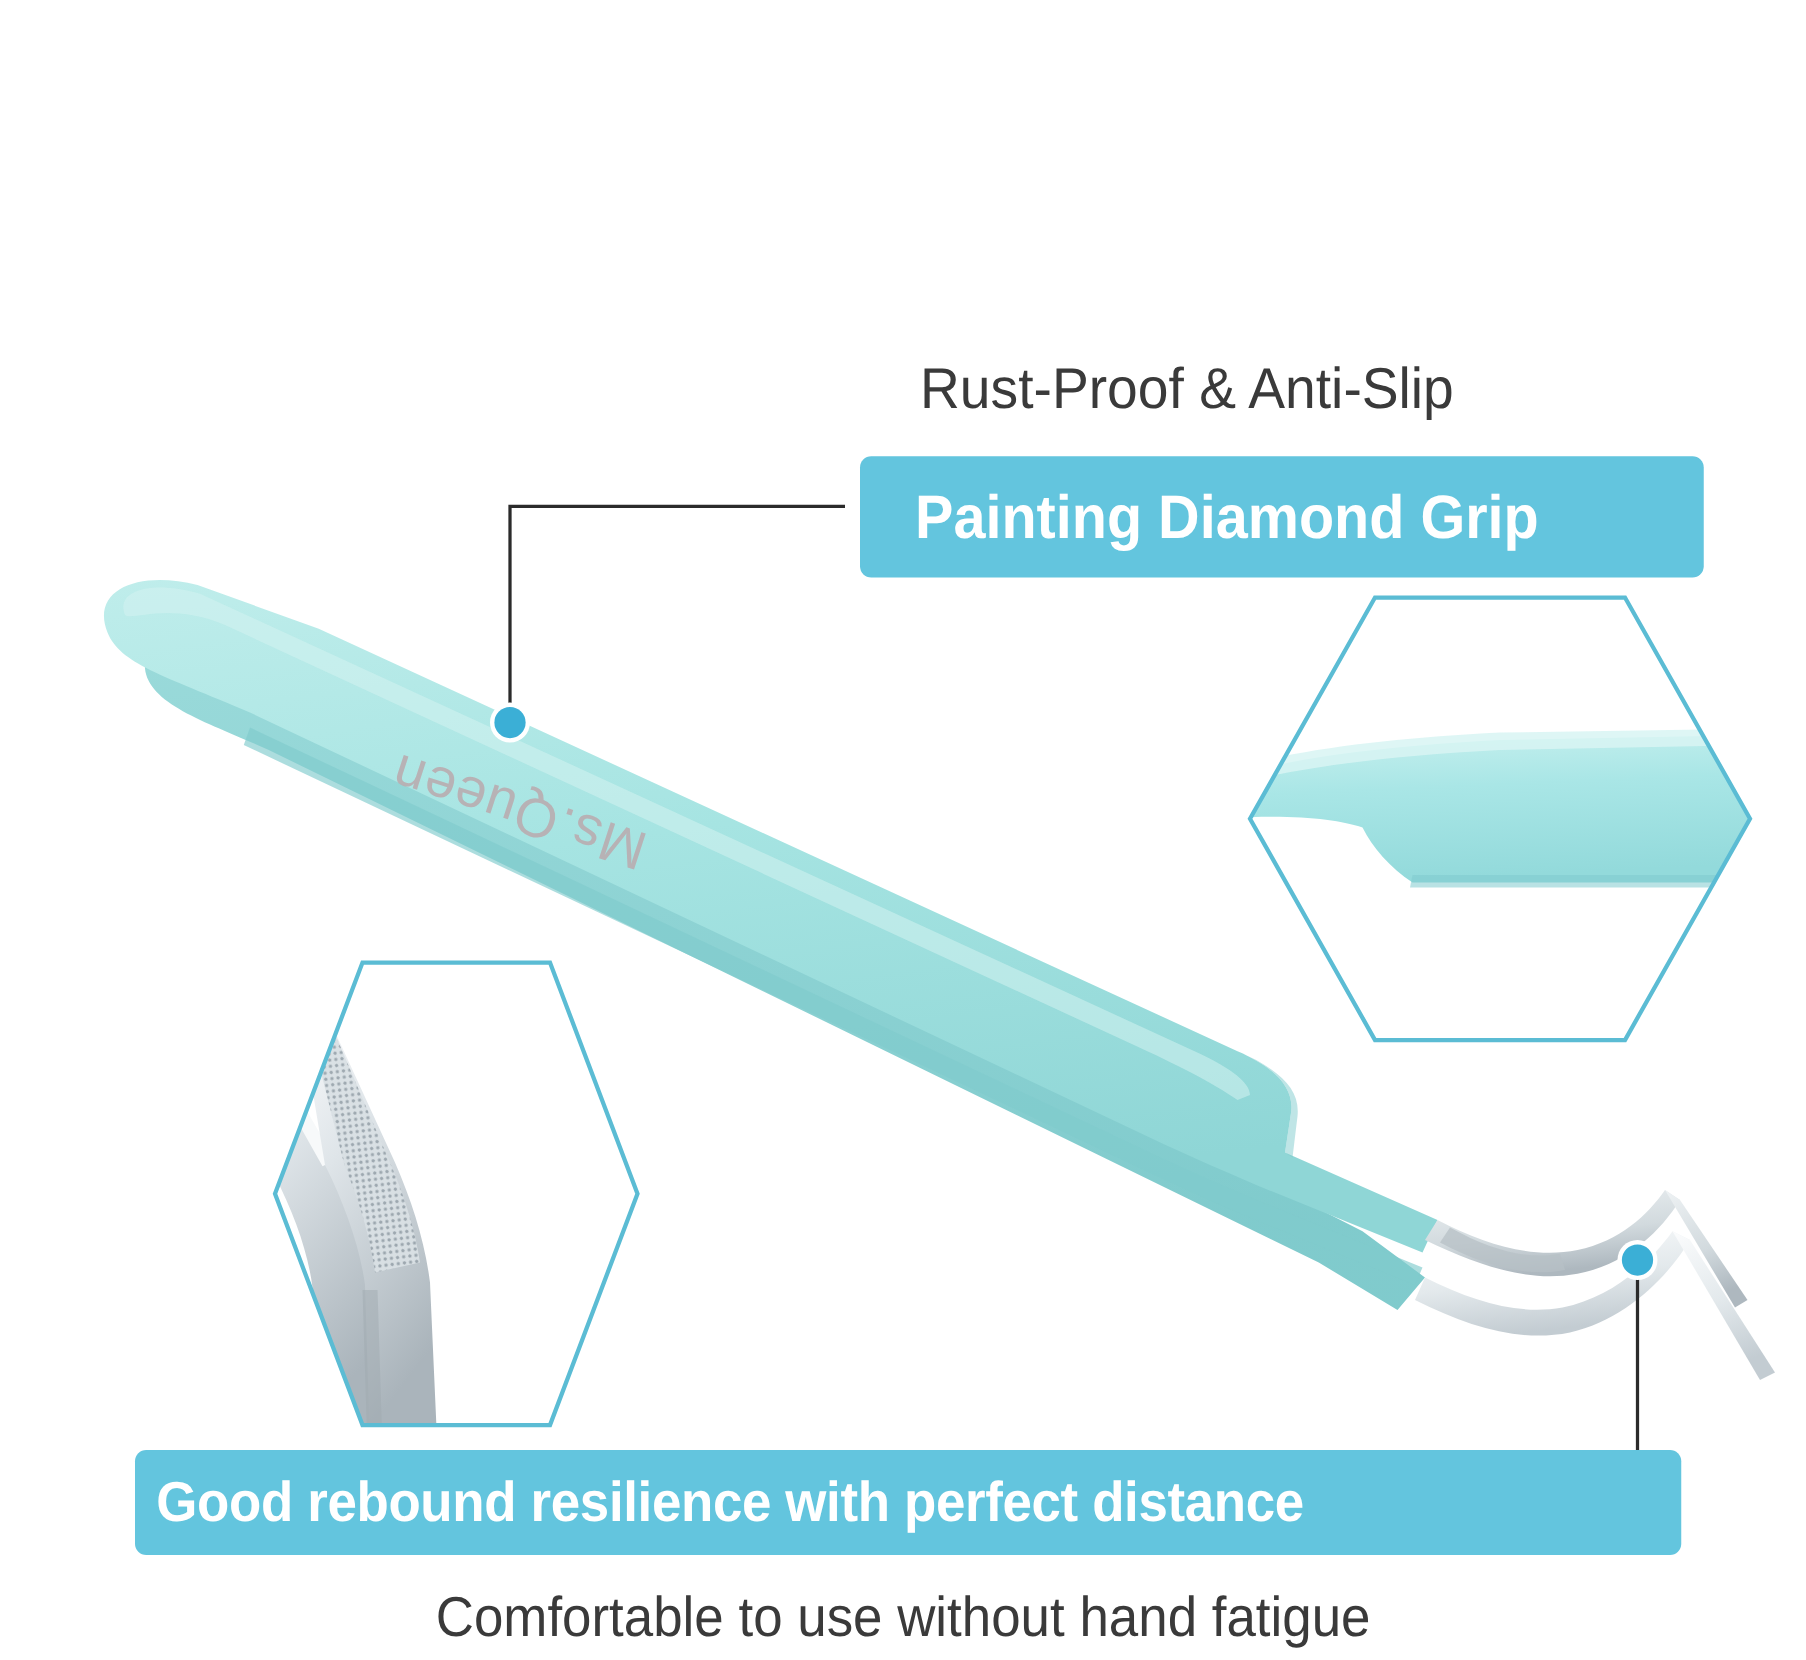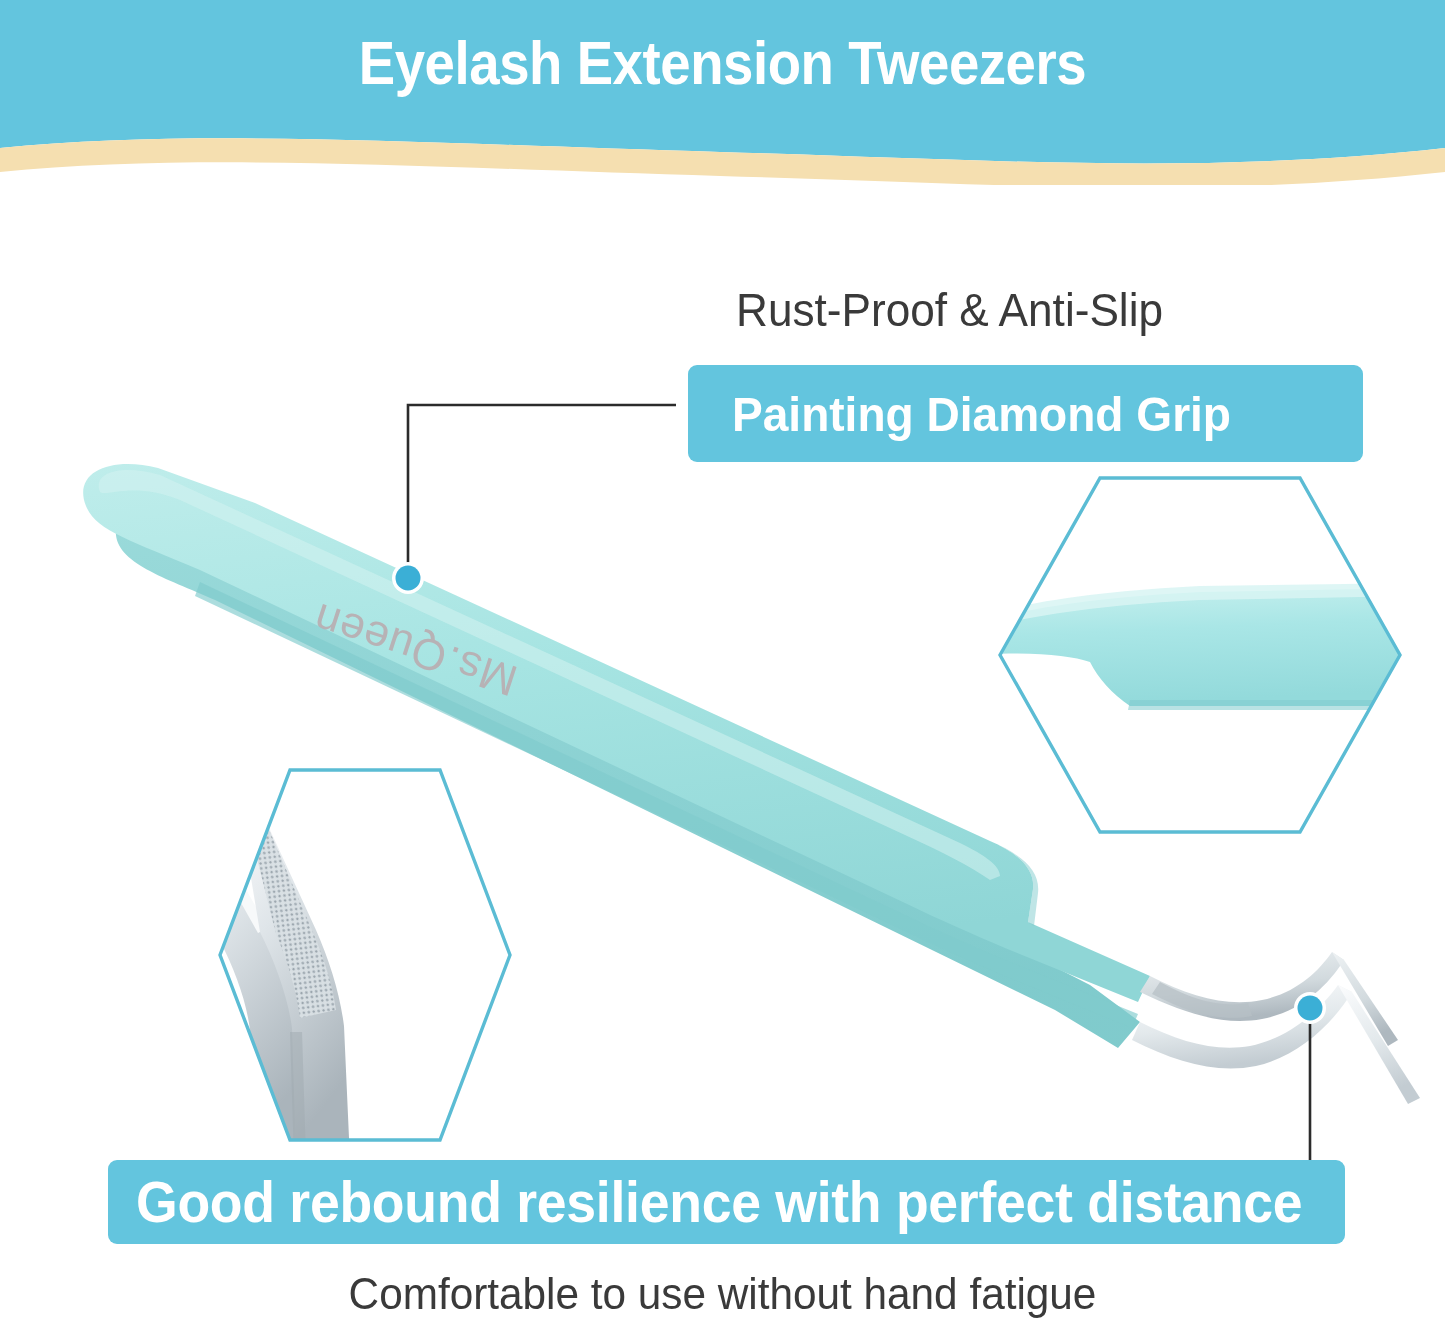--- a/index.html
+++ b/index.html
@@ -56,22 +56,22 @@
     left: 668px; top: 365px;
     width: 675px; height: 97px;
     padding-left: 44px;
     font-size: 49px;
     font-weight: bold;
     letter-spacing: 0px;
   }
   .banner-rebound {
     left: 88px; top: 1160px;
     width: 1237px; height: 84px;
-    padding-left: 28px;
-    font-size: 57px;
+    padding-left: 17px;
+    font-size: 45px;
     font-weight: bold;
     letter-spacing: -0.3px;
   }
   .banner-label {
     transform: scaleX(0.94);
     transform-origin: left center;
     white-space: nowrap;
   }
 
   
@@ -102,36 +102,20 @@
     left: 0; top: 0;
     width: 1445px; height: 1328px;
     pointer-events: none;
   }
 </style>
 </head>
 <body>
 
 <div id="page">
 
-  <div class="header-wrap">
-    <svg class="header-svg" width="1445" height="185" viewBox="0 0 1445 185">
-
-      <path d="M0,0 H1445 V148
-               C1200,175 1000,160 720,152
-               C440,144 200,128 0,148 Z" fill="#63C5DE"></path>
-
-      <path d="M0,148
-               C200,128 440,144 720,152
-               C1000,160 1200,175 1445,148
-               L1445,172
-               C1200,199 1000,184 720,176
-               C440,168 200,152 0,172 Z" fill="#F5DFB0"></path>
-    </svg>
-    <div class="header-title">Eyelash Extension Tweezers</div>
-  </div>
 
   <svg class="art" viewBox="0 0 1445 1328">
     <defs>
       <linearGradient id="handleGrad" x1="0" y1="0" x2="0.25" y2="1">
         <stop offset="0%" stop-color="#BFEDEB"></stop>
         <stop offset="45%" stop-color="#A6E4E2"></stop>
         <stop offset="100%" stop-color="#8FD6D6"></stop>
       </linearGradient>
       <linearGradient id="handleEdge" x1="0" y1="0" x2="0.2" y2="1">
         <stop offset="0%" stop-color="#8FD6D6"></stop>

